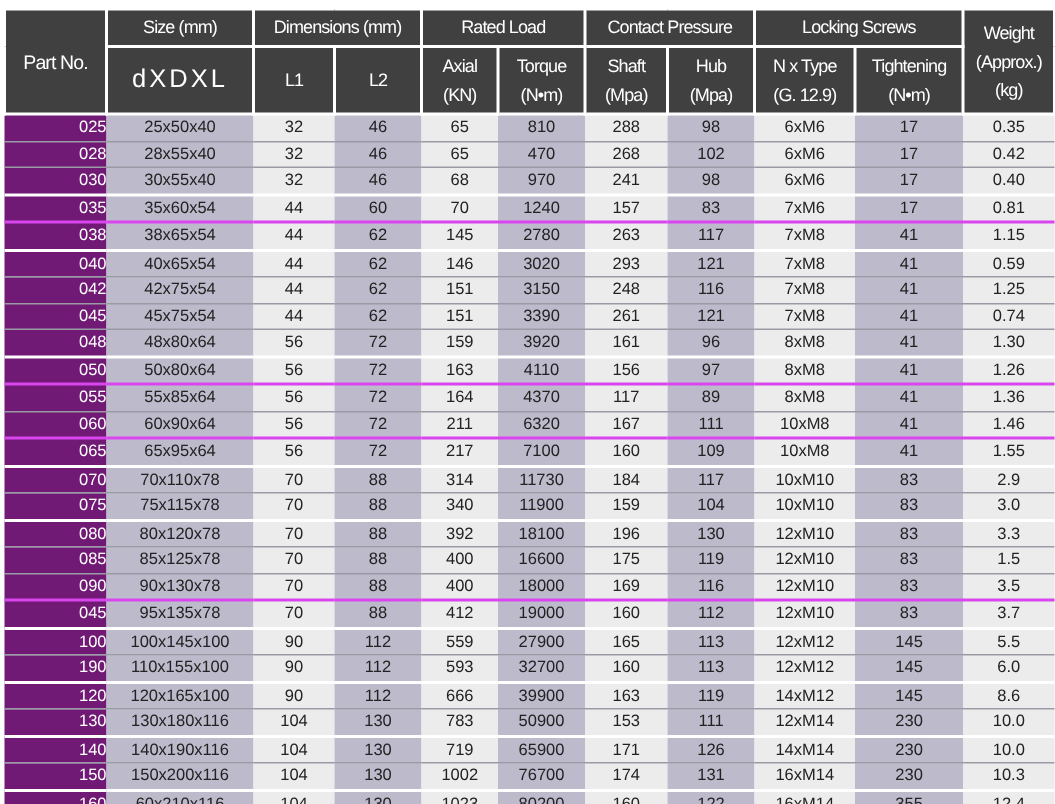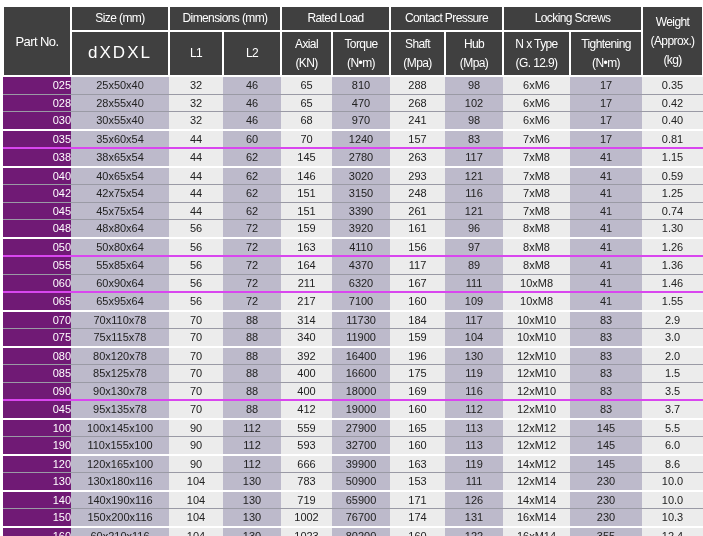--- a/index.html
+++ b/index.html
@@ -278,26 +278,26 @@
           <td class="lt">10xM10</td>
           <td class="dk">83</td>
           <td class="lt">3.0</td>
         </tr>
         <tr class="sep-white">
           <td class="pn">080</td>
           <td class="dk">80x120x78</td>
           <td class="lt">70</td>
           <td class="dk">88</td>
           <td class="lt">392</td>
-          <td class="dk">16400</td>
+          <td class="dk">18100</td>
           <td class="lt">196</td>
           <td class="dk">130</td>
           <td class="lt">12xM10</td>
           <td class="dk">83</td>
-          <td class="lt">2.0</td>
+          <td class="lt">3.3</td>
         </tr>
         <tr class="sep-thin">
           <td class="pn">085</td>
           <td class="dk">85x125x78</td>
           <td class="lt">70</td>
           <td class="dk">88</td>
           <td class="lt">400</td>
           <td class="dk">16600</td>
           <td class="lt">175</td>
           <td class="dk">119</td>

